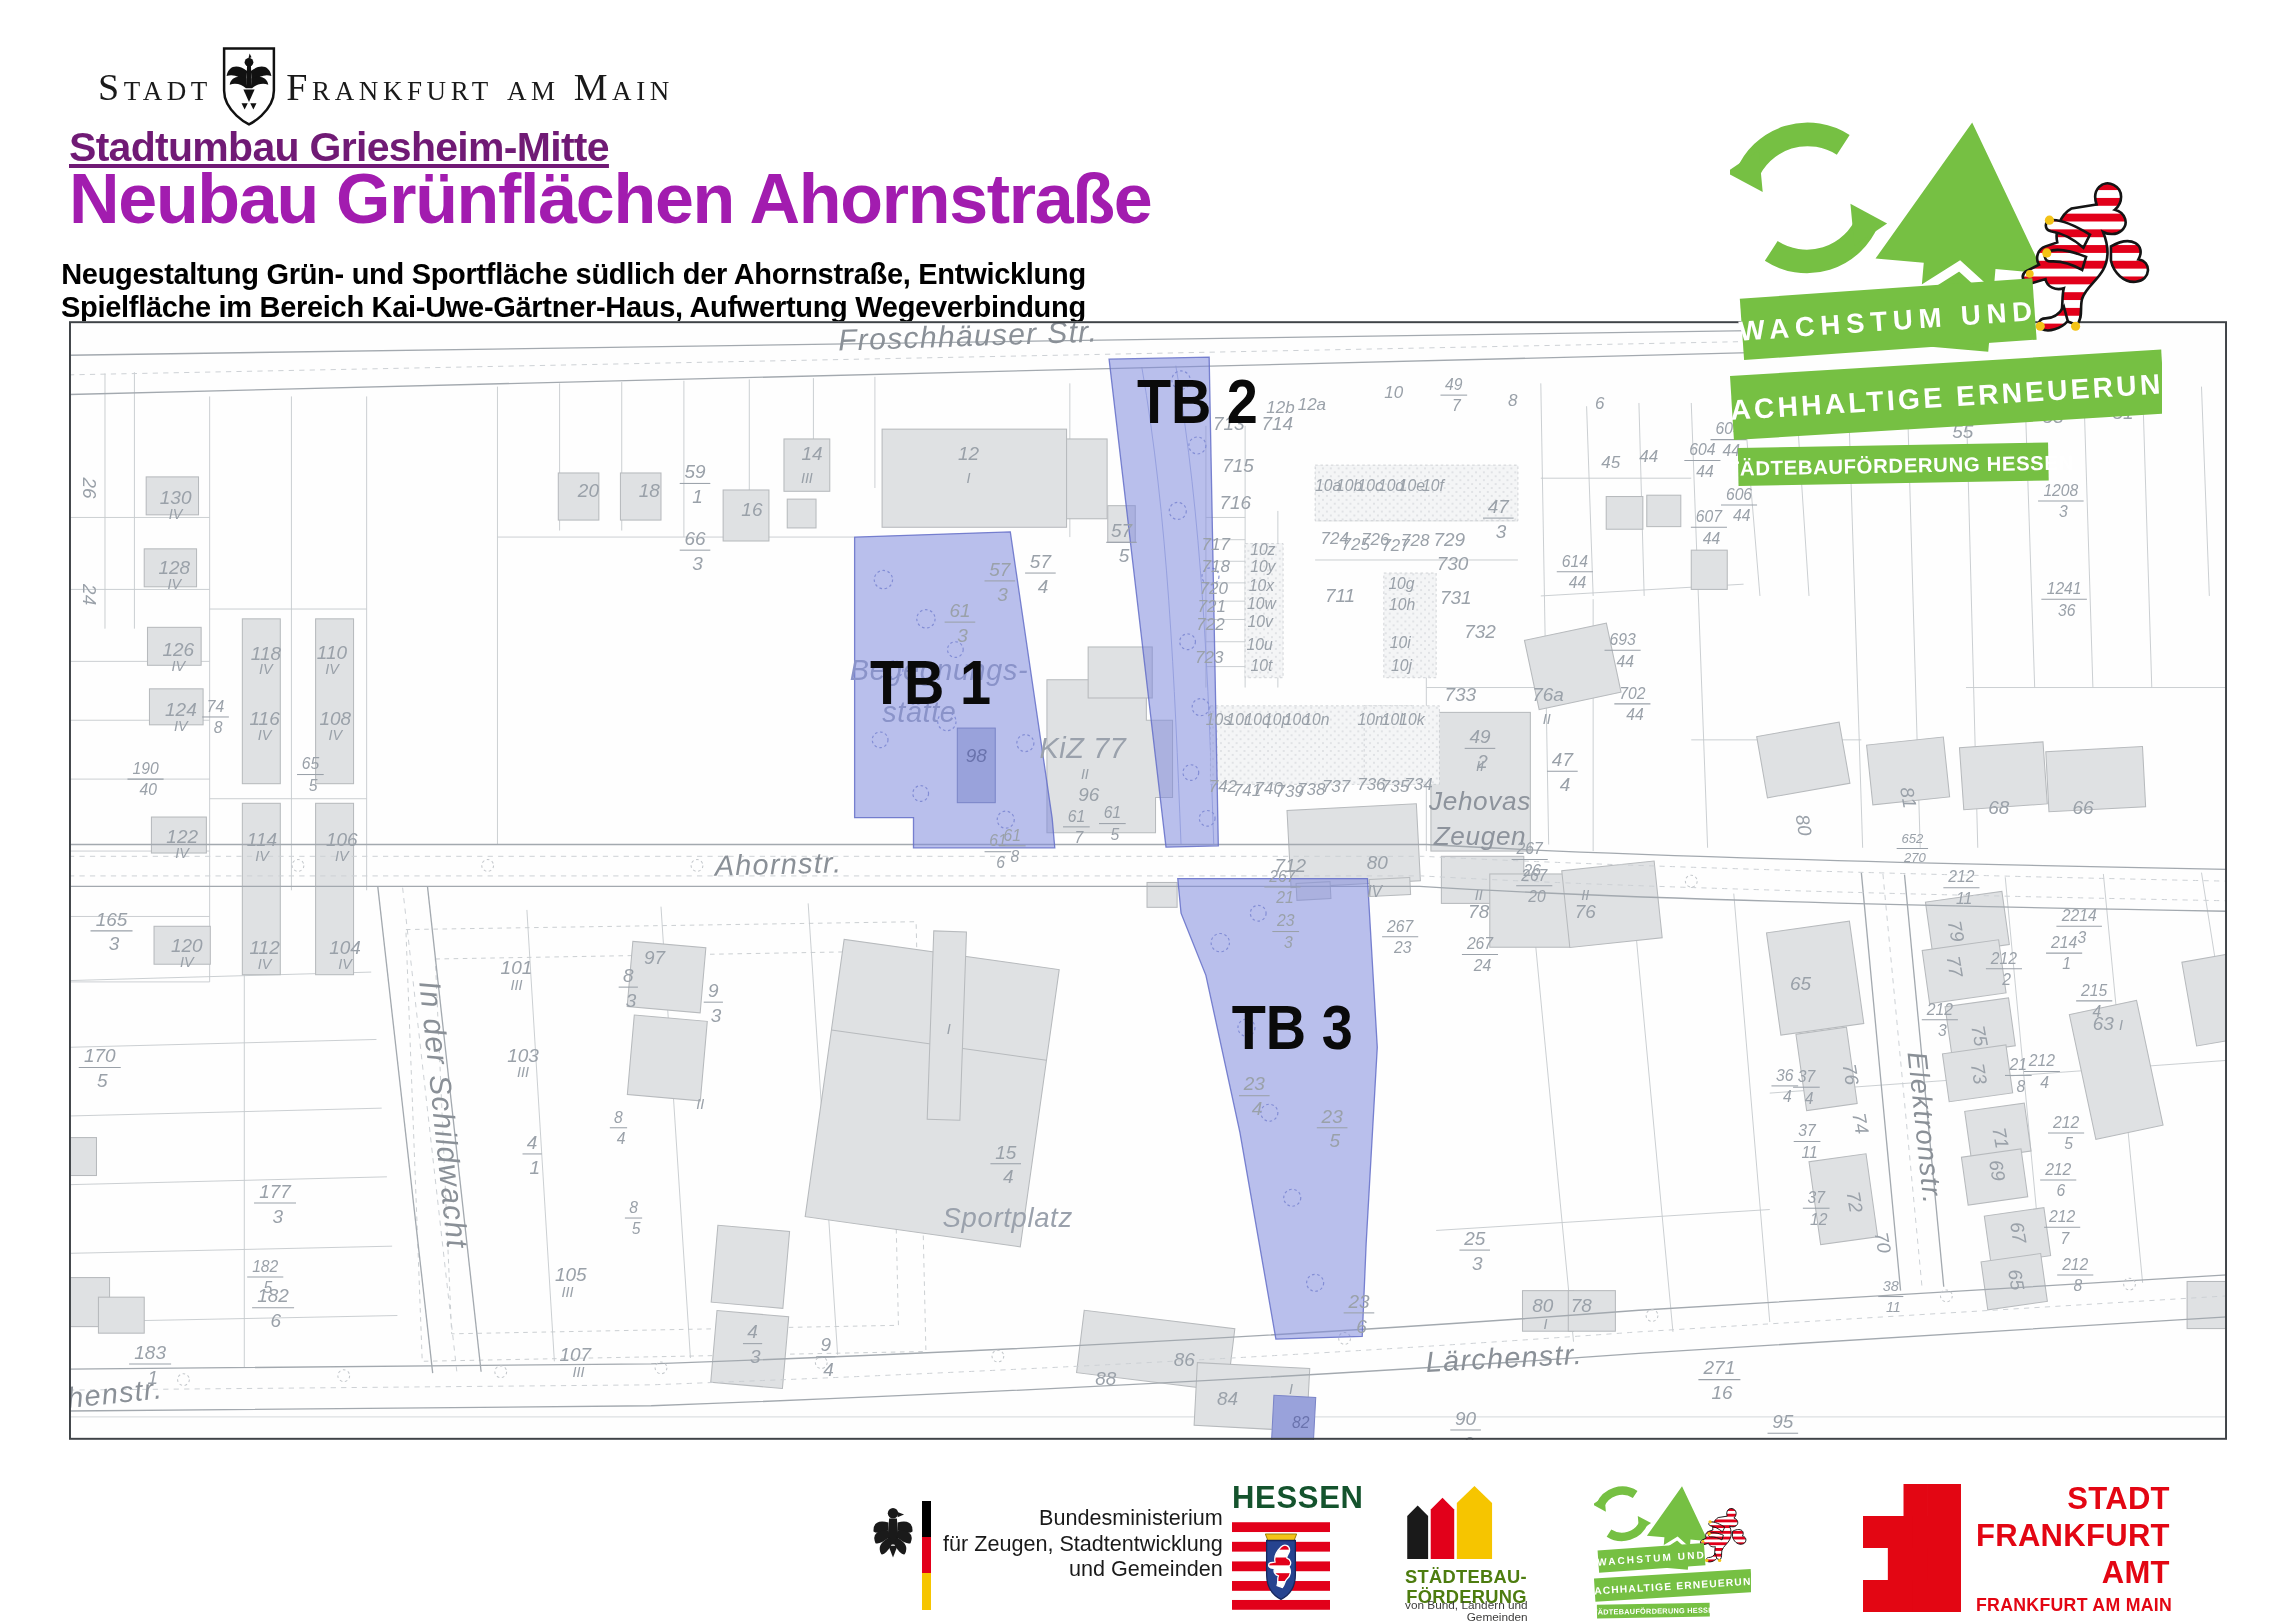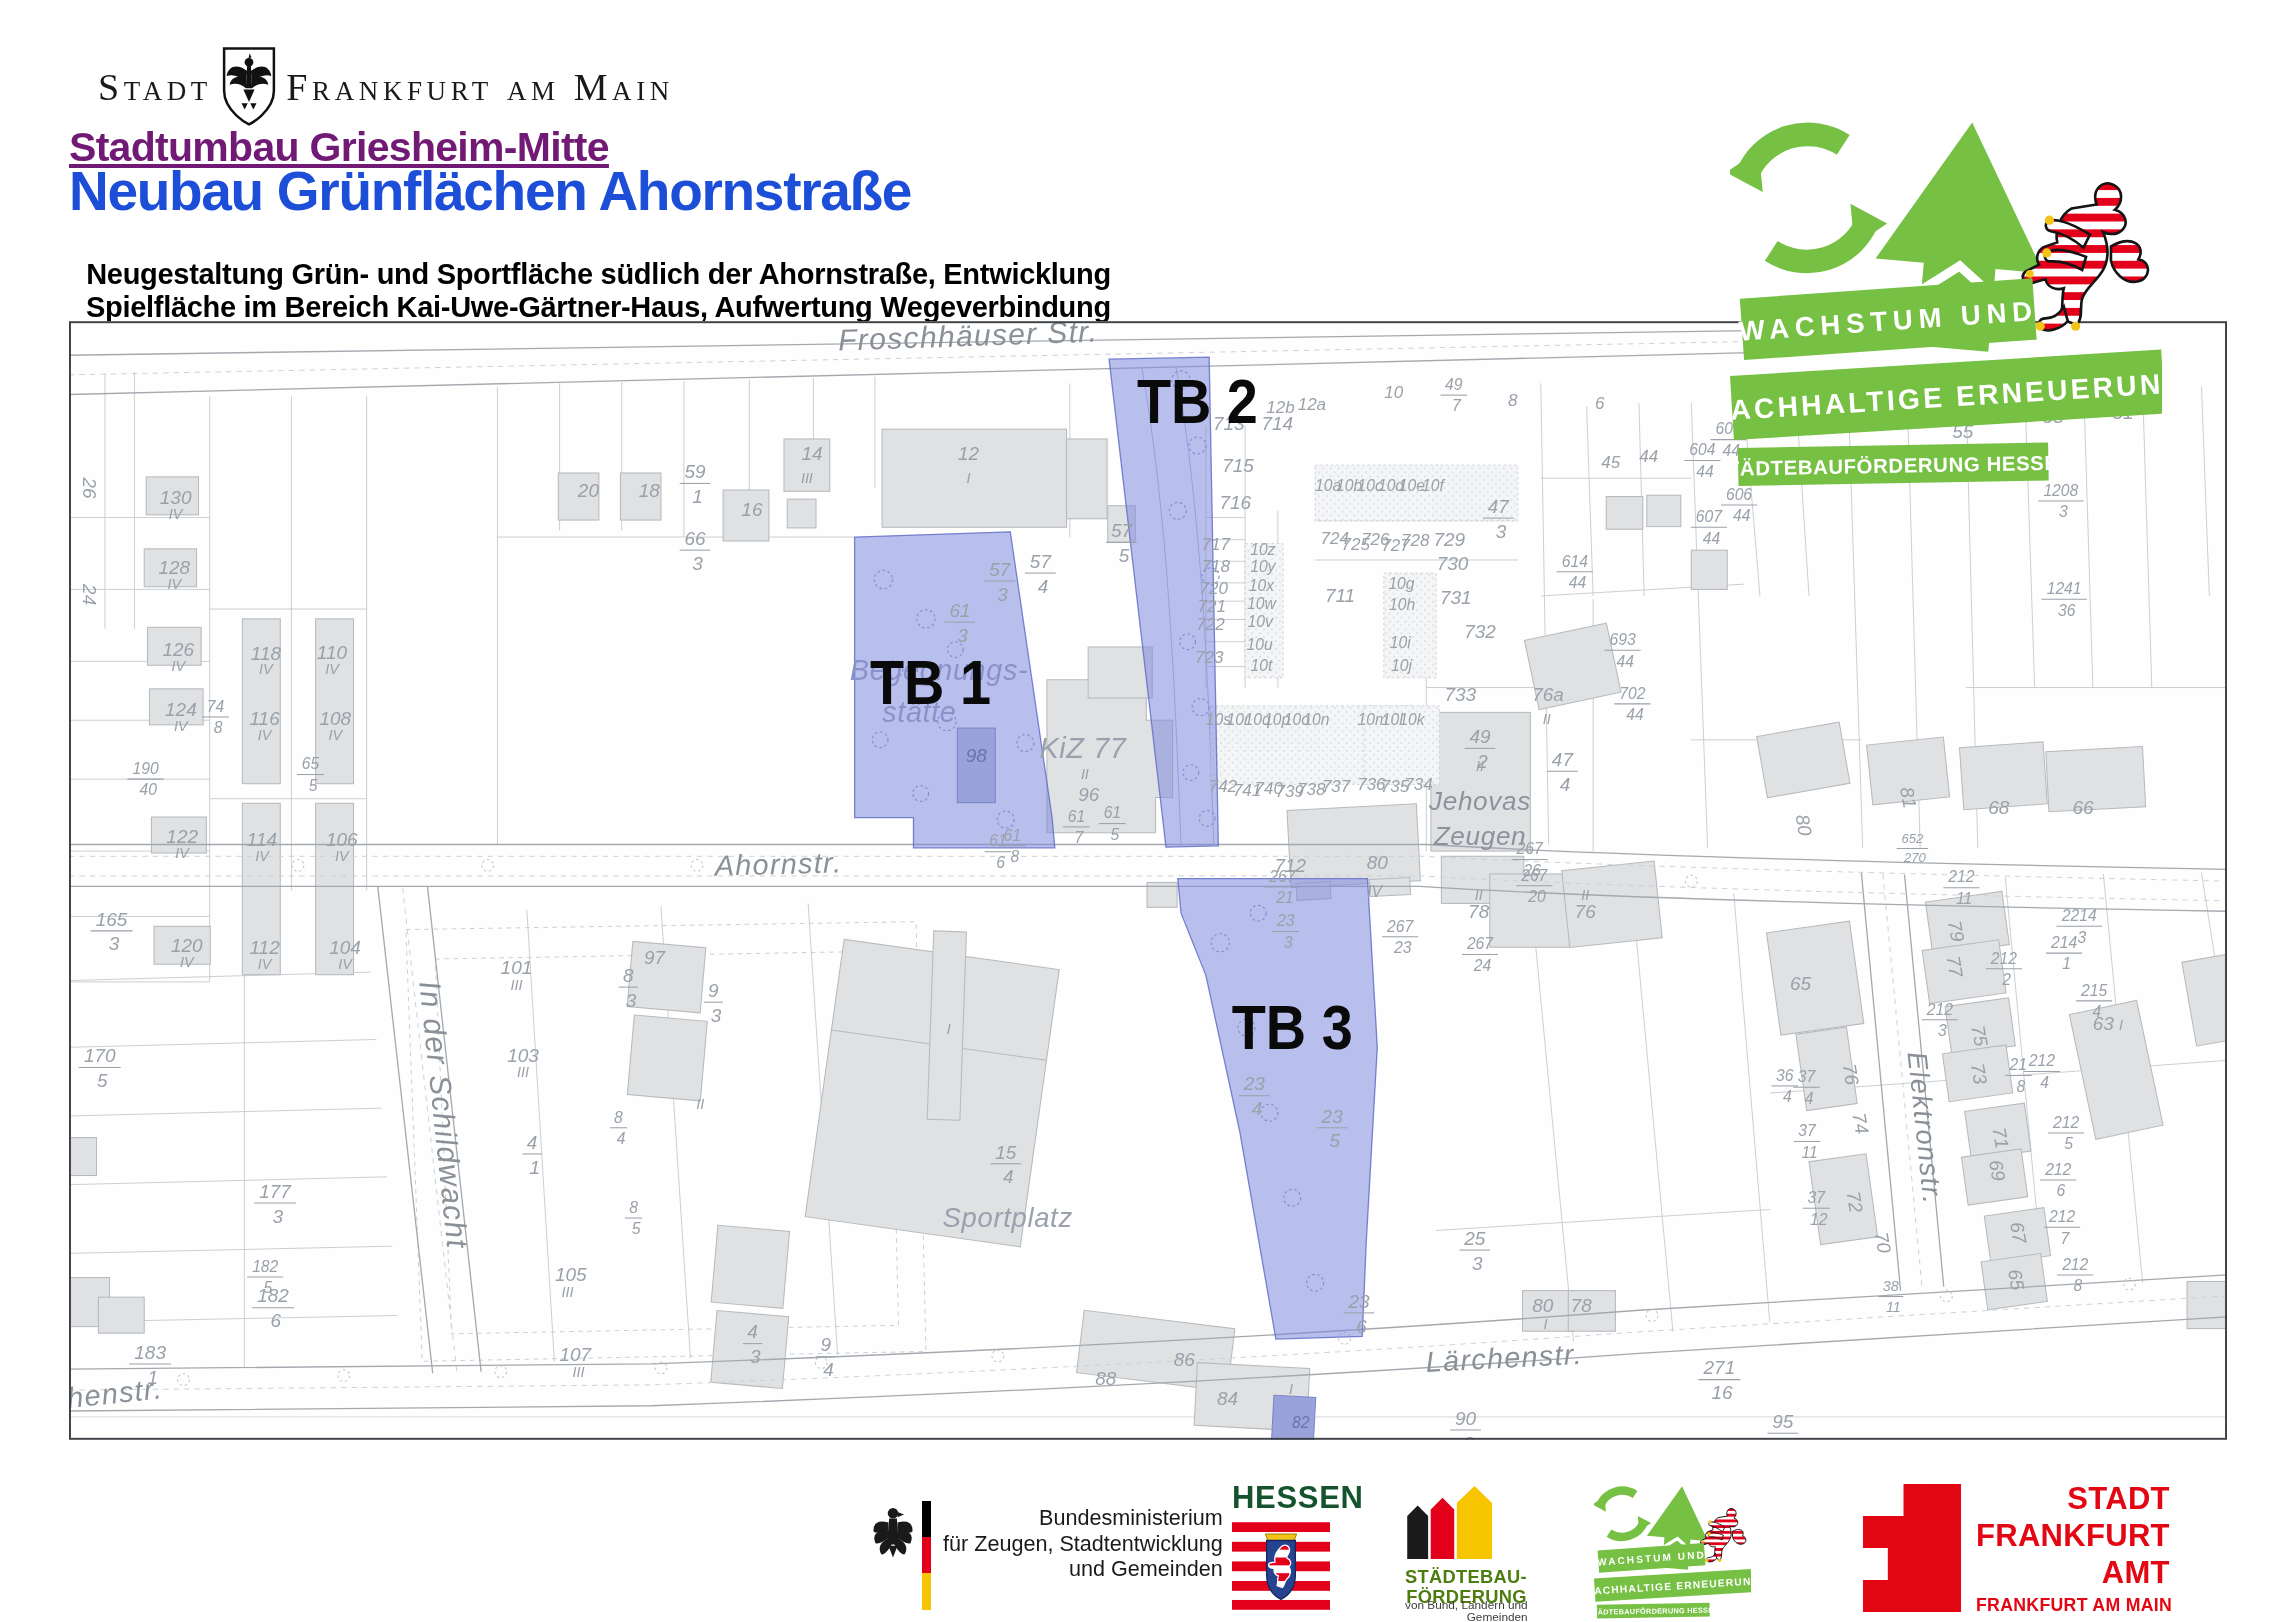--- a/index.html
+++ b/index.html
@@ -4,22 +4,22 @@
 <style>
   html,body{margin:0;padding:0;background:#ffffff;}
   #page{position:relative;width:2295px;height:1622px;background:#ffffff;overflow:hidden;
         font-family:"Liberation Sans",sans-serif;text-align:right;}
   .abs{position:absolute;}
   
   #citylogo{left:98px;top:46px;display:flex;align-items:center;gap:9.2px;color:#111;}
   .cityname{font-family:"Liberation Serif",serif;font-variant:small-caps;font-size:38px;
             letter-spacing:4.6px;color:#1a1a1a;}
   #title1{left:69px;top:124px;font-size:41px;font-weight:bold;color:#701a75;letter-spacing:-0.7px;text-decoration:underline;}
-  #title2{left:69px;top:159px;font-size:55px;font-weight:bold;color:#1d4ed8;letter-spacing:-1.3px;}
-  #subtitle{left:86px;top:258px;font-size:29px;font-weight:bold;color:#000;line-height:33px;letter-spacing:-0.3px;}
+  #title2{left:69px;top:159px;font-size:70px;font-weight:bold;color:#a21caf;letter-spacing:-1.3px;}
+  #subtitle{left:61px;top:258px;font-size:29px;font-weight:bold;color:#000;line-height:33px;letter-spacing:-0.3px;}
   
   .f-txt{color:#1a1a1a;font-size:21.6px;line-height:25.5px;}
   #hessen-word{left:1232px;top:1480px;font-size:31px;font-weight:bold;color:#14532d;letter-spacing:0.7px;}
   #stb-big{left:1405px;top:1567px;font-size:18.3px;font-weight:bold;color:#4d7c0f;line-height:20px;letter-spacing:0.3px;}
   #stb-small{left:1405px;top:1600px;font-size:11.8px;color:#3d3d3c;line-height:11.8px;}
   #spa-text{left:1976px;top:1480px;font-size:31px;font-weight:bold;color:#e30613;line-height:37px;letter-spacing:0.3px;}
   #spa-sub{left:1976px;top:1595px;font-size:17.7px;font-weight:bold;color:#e30613;letter-spacing:0.3px;}
   svg text{font-family:"Liberation Sans",sans-serif;}
 </style>
 </head>

